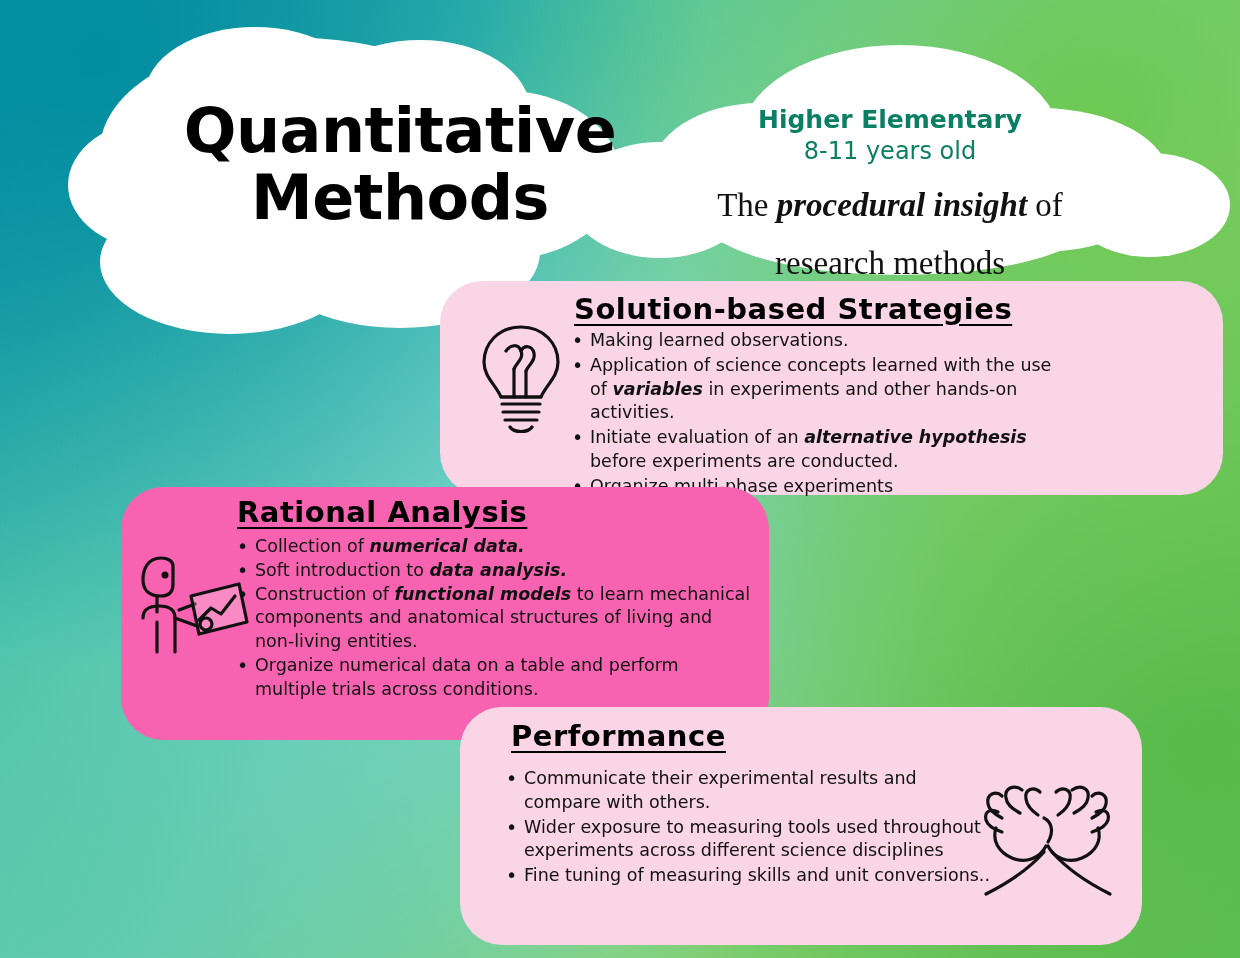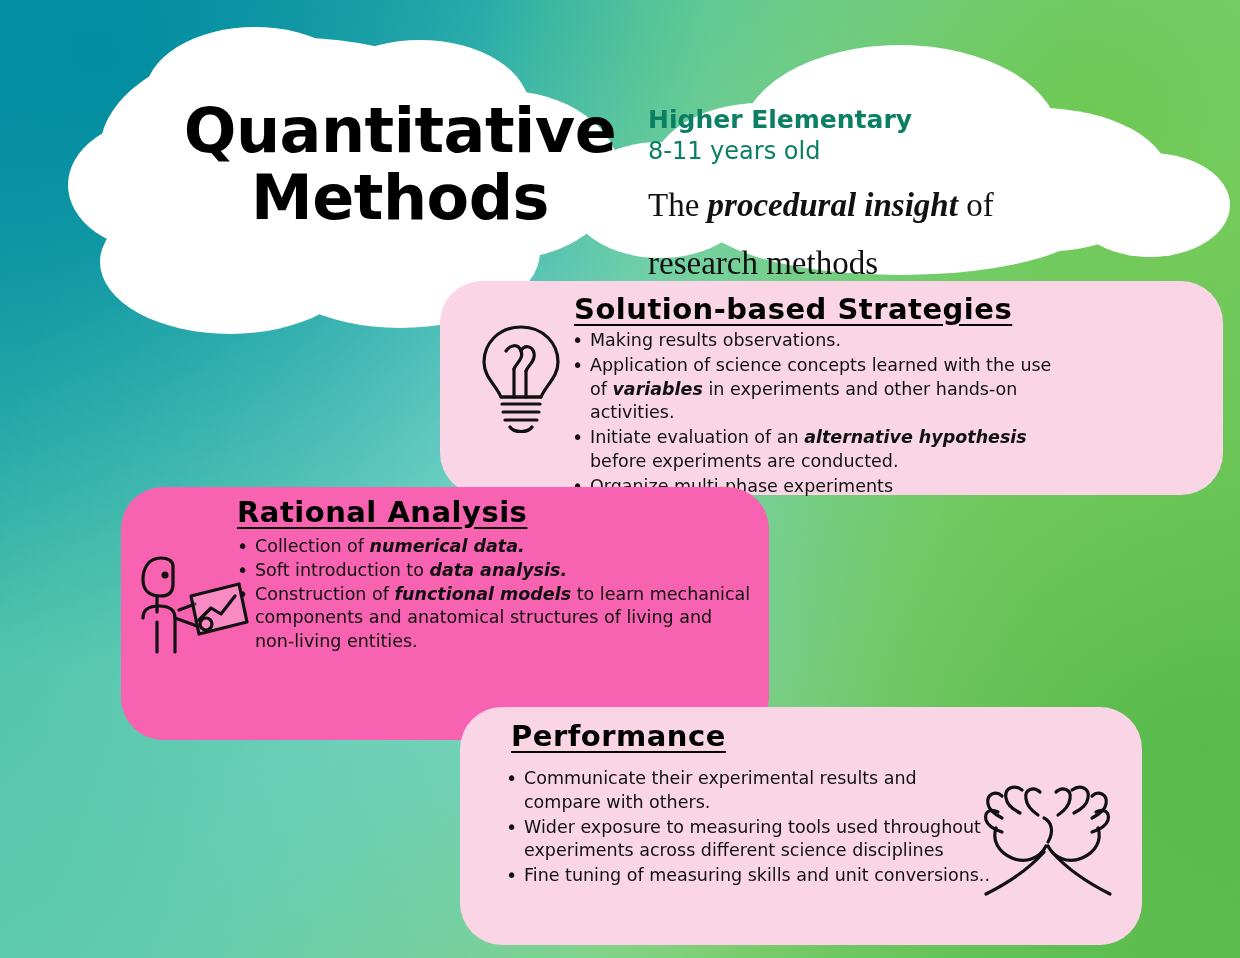--- a/index.html
+++ b/index.html
@@ -49,24 +49,24 @@
     font-family: "DejaVu Sans", sans-serif;
     font-weight: bold;
     font-size: 62px;
     line-height: 1.08;
     color: #000;
     letter-spacing: -0.5px;
   }
 
   .subtitle-block {
     position: absolute;
-    left: 648px;
+    left: 690px;
     top: 104px;
     width: 400px;
-    text-align: left;
+    text-align: center;
     z-index: 4;
   }
   .sub-line1 {
     font-family: "DejaVu Sans", sans-serif;
     font-weight: bold;
     font-size: 25px;
     color: #0a7f63;
     line-height: 1.25;
   }
   .sub-line2 {
@@ -258,21 +258,21 @@
         <path d="M30 30 C34 24 42 22 45 30 C48 38 40 42 38 48"></path>
         <path d="M45 30 C48 24 56 24 58 32 C60 40 52 44 50 50"></path>
         <path d="M38 48 L38 76 M50 50 L50 76"></path>
         <path d="M26 83 L64 83 M27 91 L63 91 M29 99 L61 99"></path>
         <path d="M25 76 L65 76"></path>
         <path d="M34 106 C38 112 52 112 56 106"></path>
       </g>
     </svg>
     <div class="card-title solution-title">Solution-based Strategies</div>
     <ul class="bullets solution-list">
-      <li><span>Making results observations.</span></li>
+      <li><span>Making learned observations.</span></li>
       <li><span>Application of science concepts learned with the use of </span><b>variables</b><span> in experiments and other hands-on activities.</span></li>
       <li><span>Initiate evaluation of an </span><b>alternative hypothesis</b><span> before experiments are conducted.</span></li>
       <li><span>Organize multi-phase experiments</span></li>
     </ul>
   </div>
 
   <div class="card card-rational">
     <svg class="person-icon" viewBox="0 0 115 105" aria-hidden="true">
       <g fill="none" stroke="#111" stroke-width="3.2" stroke-linecap="round" stroke-linejoin="round">
         <path d="M26 6 C12 6 8 18 8 28 C8 38 14 44 26 44 C34 44 38 40 38 32 L38 14 C38 9 33 6 26 6 Z"></path>
@@ -285,20 +285,21 @@
         <path d="M56 44 L104 32 L112 70 L64 82 Z" fill="#fff" fill-opacity="0.25"></path>
         <path d="M64 68 L76 56 L86 62 L100 44"></path>
         <circle cx="71" cy="72" r="6"></circle>
       </g>
     </svg>
     <div class="card-title rational-title">Rational Analysis</div>
     <ul class="bullets rational-list">
       <li><span>Collection of </span><b>numerical data.</b></li>
       <li><span>Soft introduction to </span><b>data analysis.</b></li>
       <li><span>Construction of </span><b>functional models</b><span> to learn mechanical components and anatomical structures of living and non-living entities.</span></li>
+      <li><span>Organize numerical data on a table and perform multiple trials across conditions.</span></li>
     </ul>
   </div>
 
   <div class="card card-performance">
     <svg class="hand-icon" viewBox="0 0 140 130" aria-hidden="true">
       <g fill="none" stroke="#111" stroke-width="3.2" stroke-linecap="round" stroke-linejoin="round">
         <path d="M20 30 C12 26 6 30 8 38 C10 45 18 48 24 50"></path>
         <path d="M24 14 C18 8 8 12 10 22 C11 29 18 33 24 36"></path>
         <path d="M44 8 C36 2 26 6 28 16 C29 23 36 28 42 31"></path>
         <path d="M62 10 C56 4 46 7 48 17 C49 24 54 29 60 33"></path>

